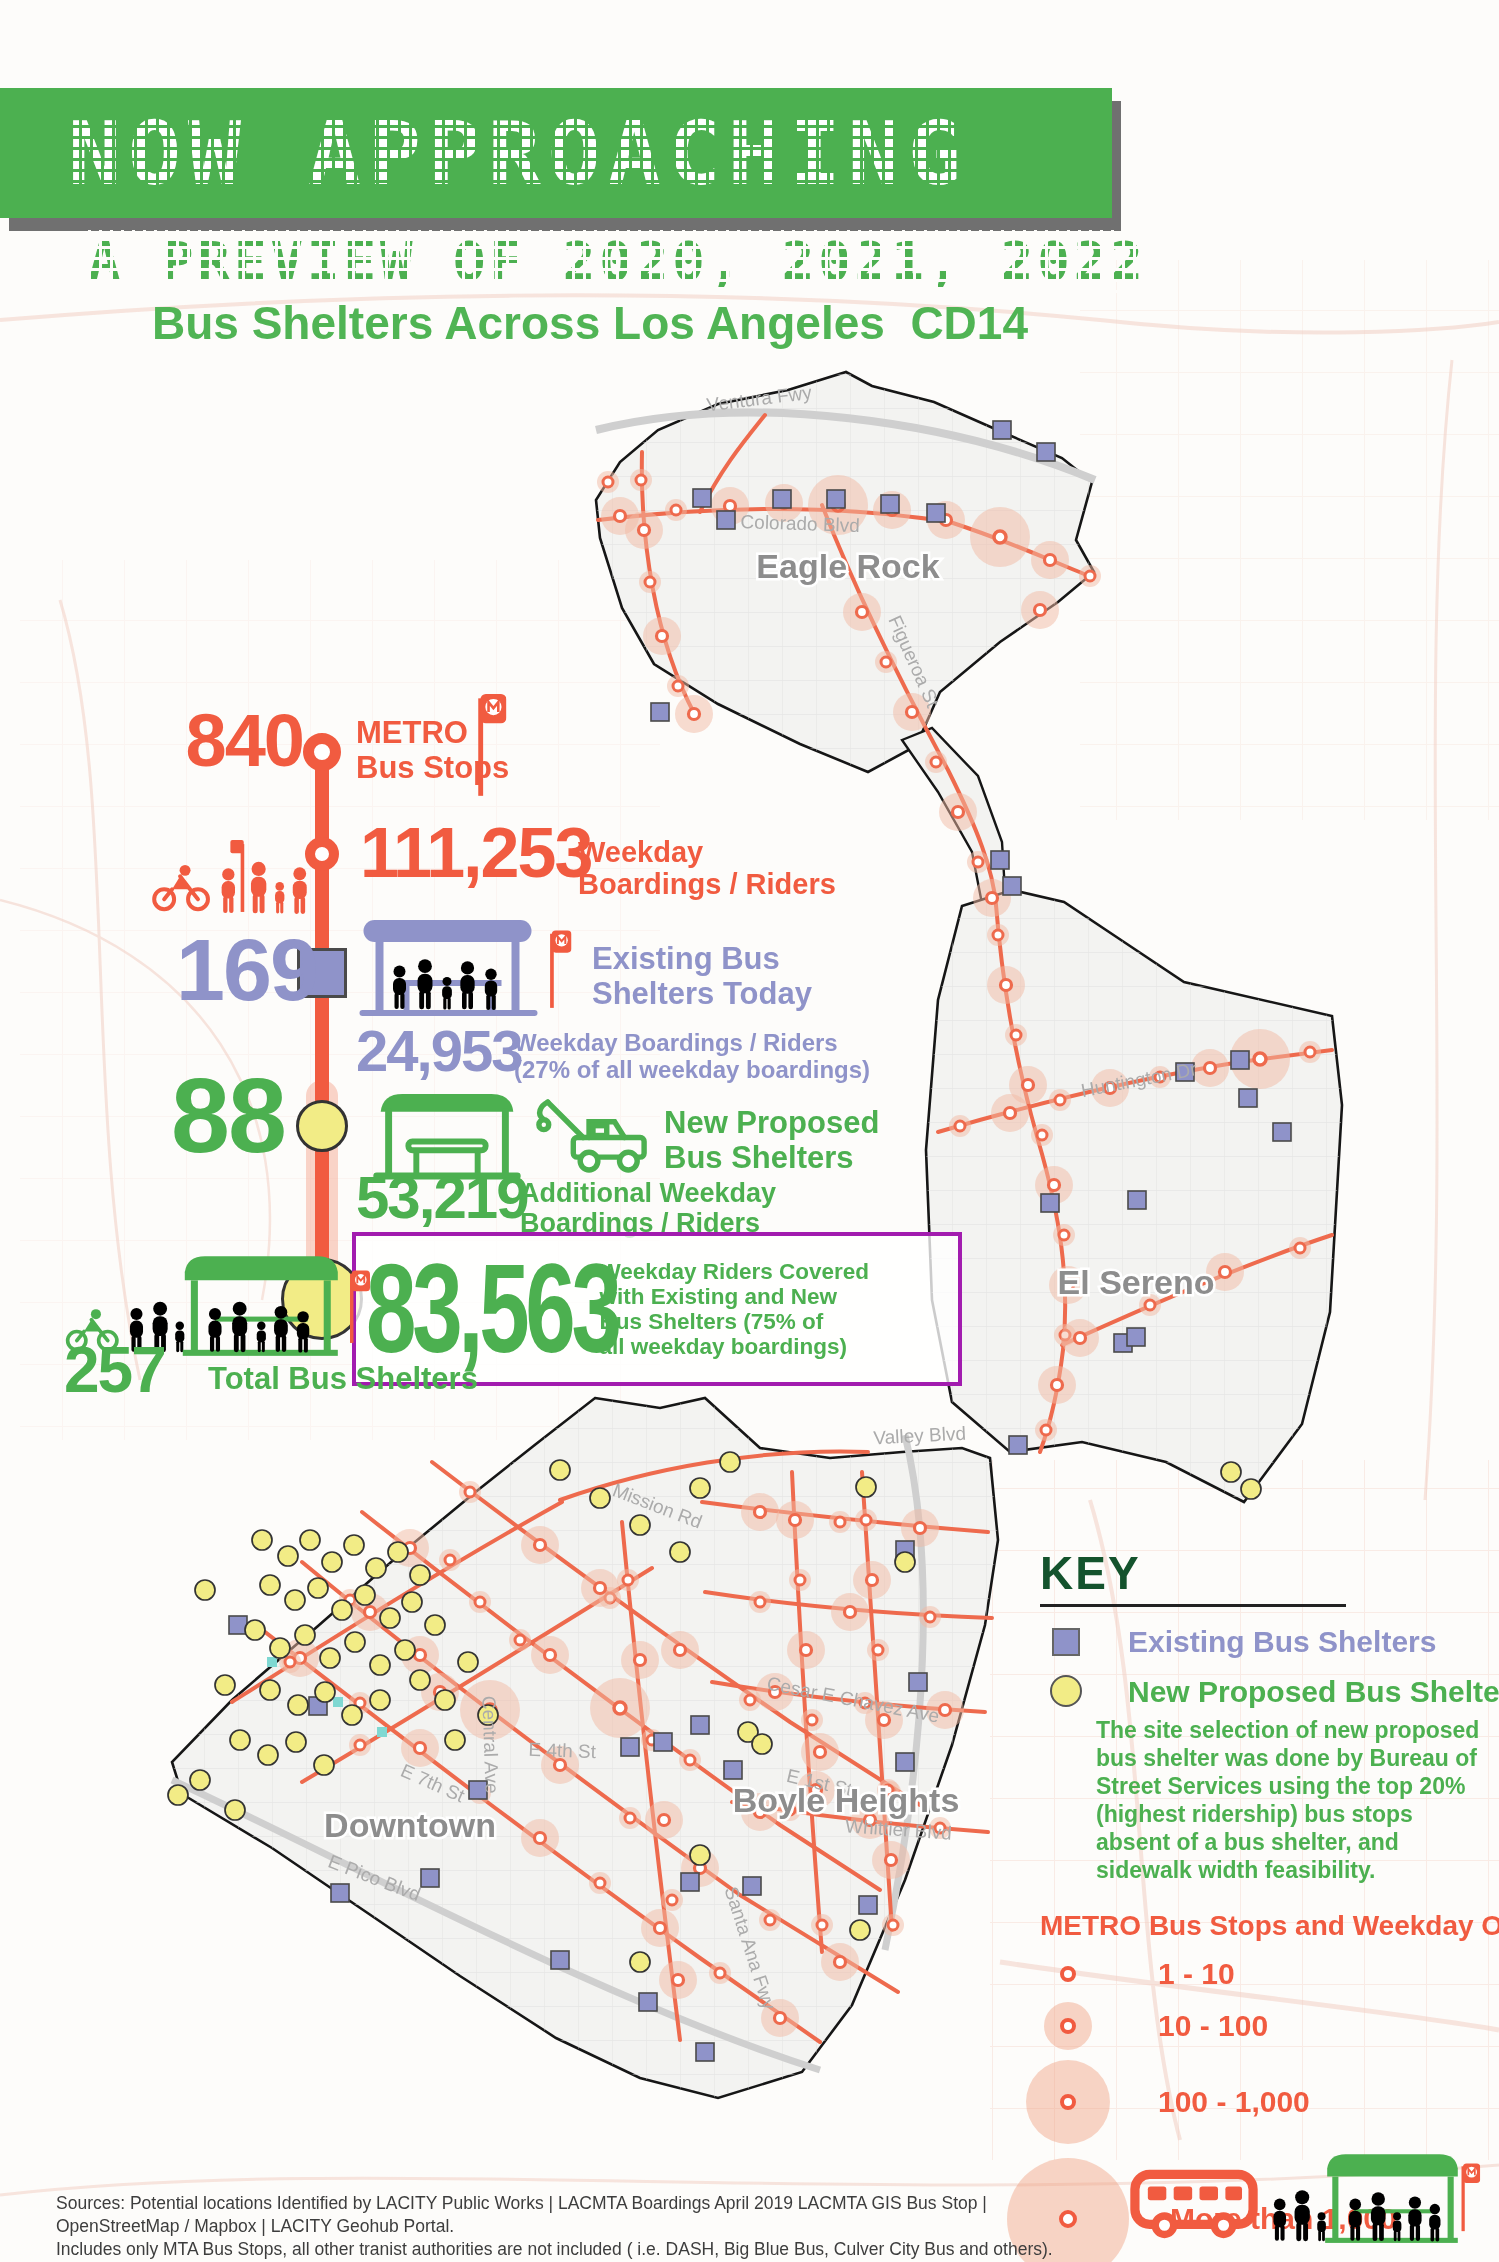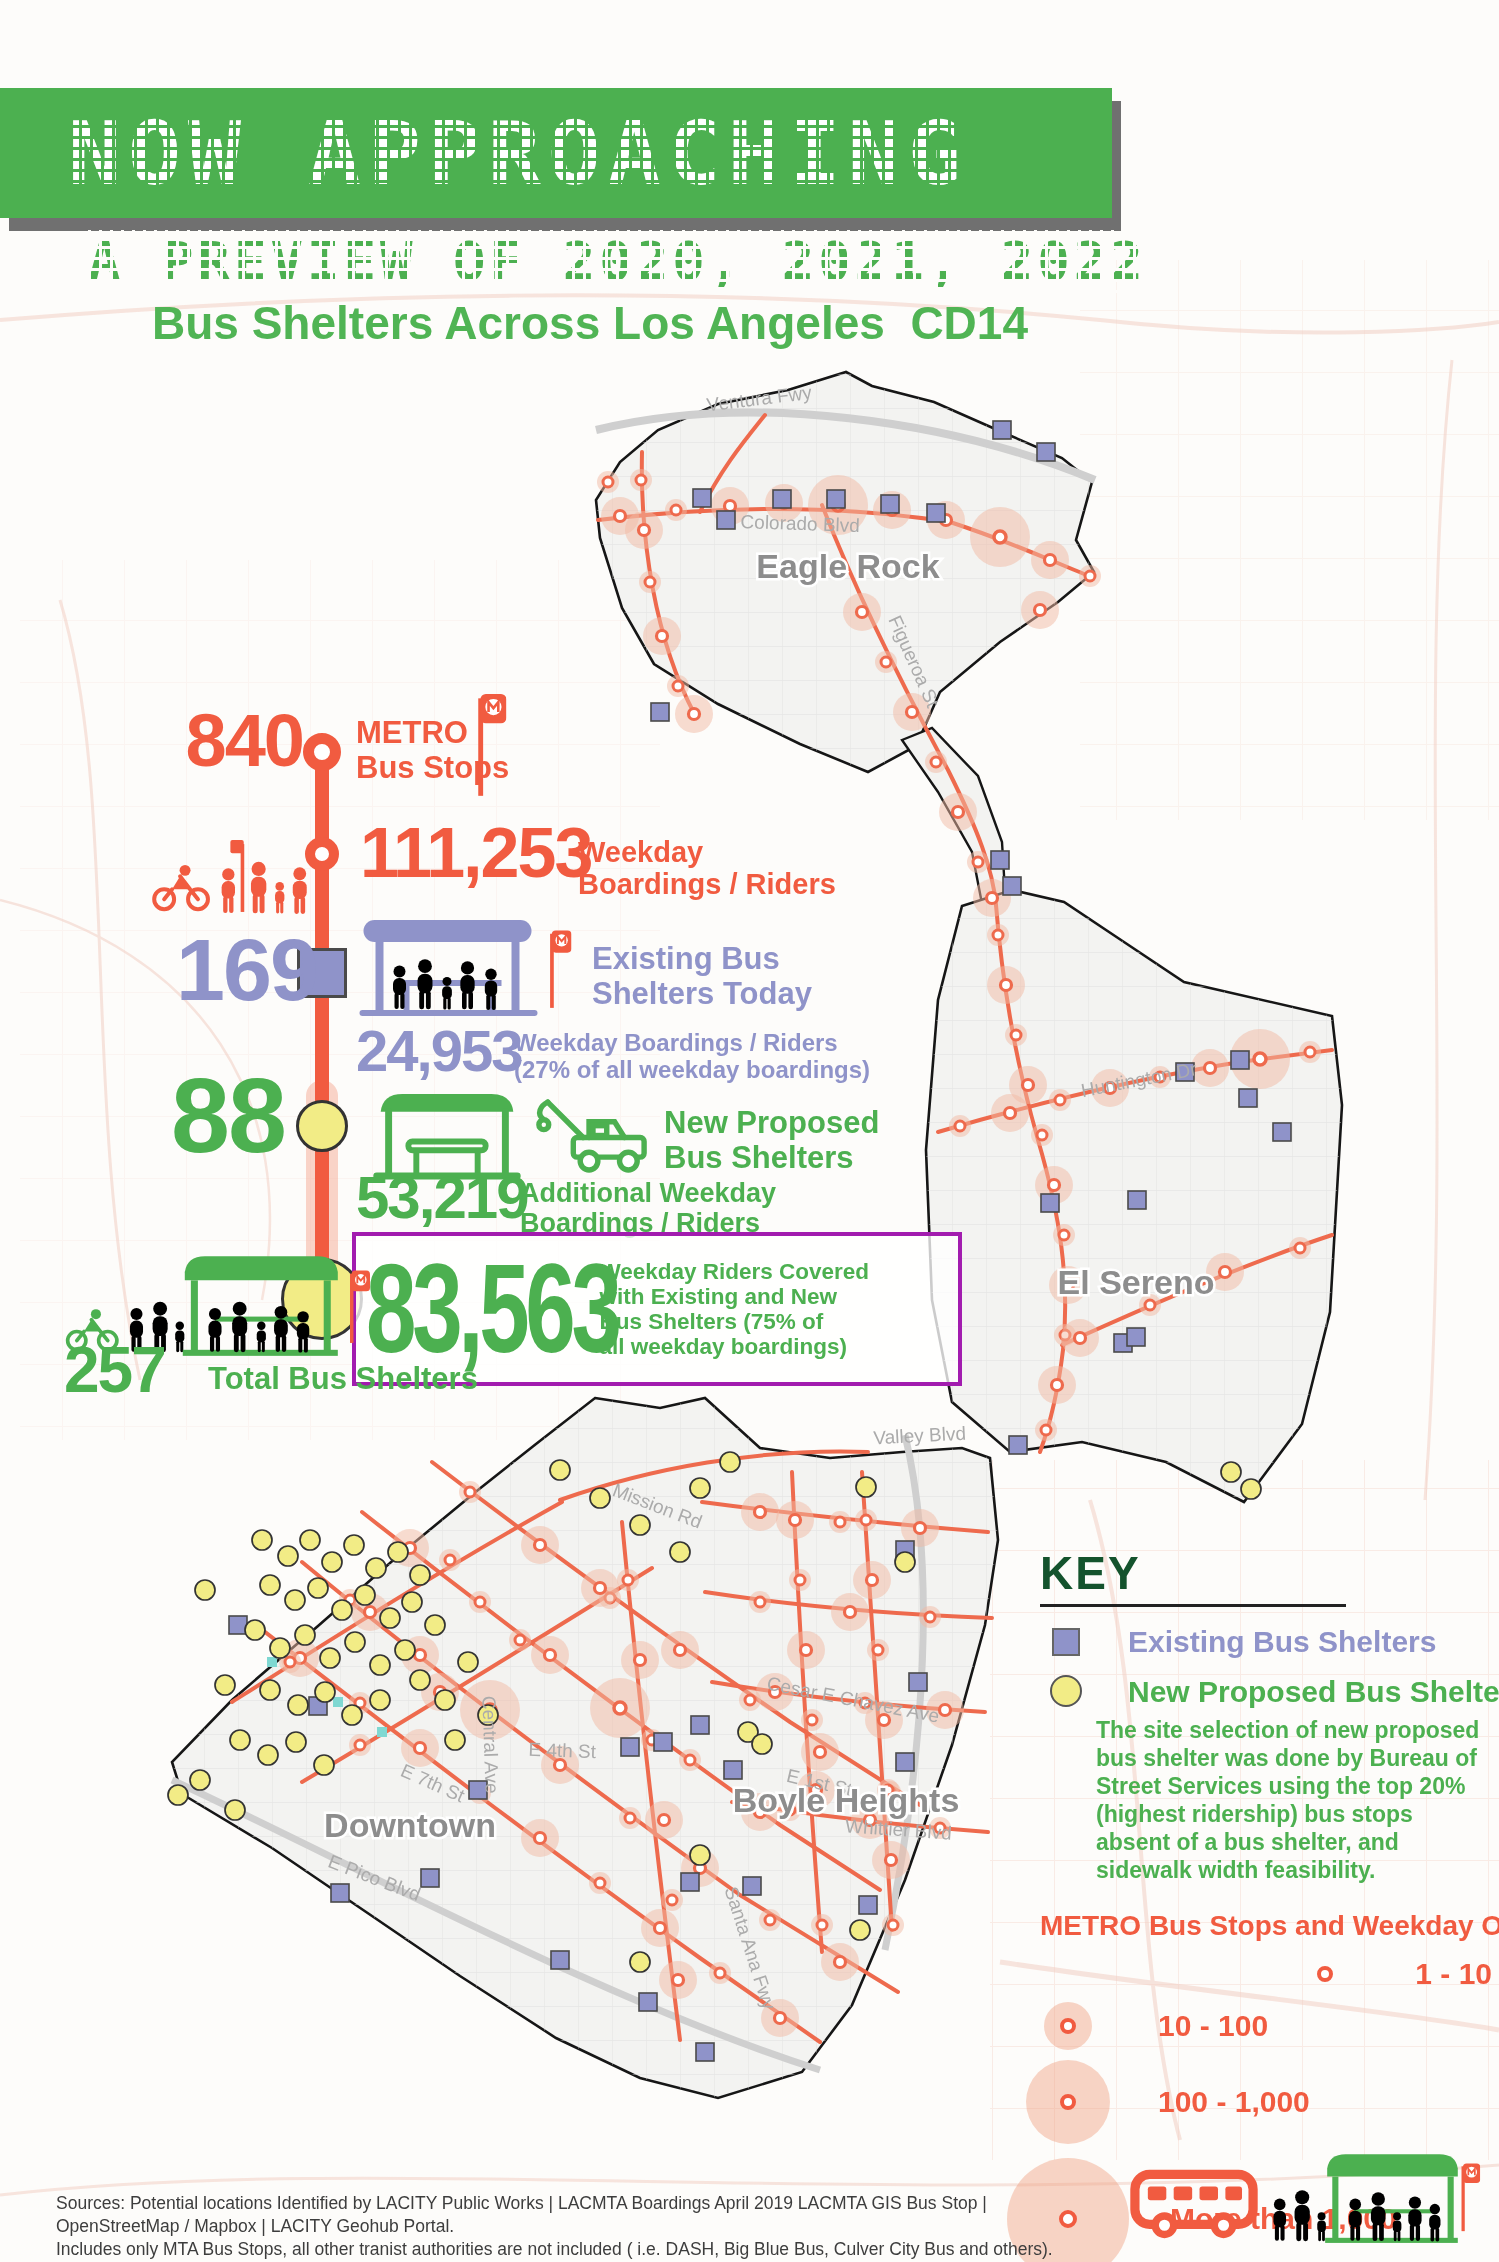--- a/index.html
+++ b/index.html
@@ -515,21 +515,21 @@
     <div class="keyrow" style="margin-top:18px;">
       <span style="width:28px;height:28px;background:#8F93C9;border:2px solid #666;box-sizing:border-box;flex:none;margin-left:12px;"></span>
       <span class="lbl p" style="font-size:30px;margin-left:22px;white-space:nowrap;">Existing Bus Shelters</span>
     </div>
     <div class="keyrow" style="margin-top:16px;">
       <span style="width:32px;height:32px;background:#F2EC86;border:2px solid #555;border-radius:50%;box-sizing:border-box;flex:none;margin-left:10px;"></span>
       <span class="lbl g" style="font-size:30px;margin-left:20px;white-space:nowrap;">New Proposed Bus Shelters</span>
     </div>
     <div class="g" style="margin:8px 0 0 56px;font-size:23px;font-weight:bold;line-height:1.22;width:386px;">The site selection of new proposed bus shelter was done by Bureau of Street Services using the top 20% (highest ridership) bus stops absent of a bus shelter, and sidewalk width feasibility.</div>
     <div class="o" style="margin-top:26px;font-size:28px;font-weight:bold;white-space:nowrap;">METRO Bus Stops and Weekday ON Boardings</div>
-    <div class="keyrow" style="margin-top:12px;min-height:40px;justify-content:flex-end;">
+    <div class="keyrow" style="margin-top:12px;min-height:40px;">
       <span style="width:56px;display:flex;justify-content:center;flex:none;">
           <span class="ring"></span>
         </span>
       <span class="szlbl">1 - 10</span>
     </div>
     <div class="keyrow" style="margin-top:6px;min-height:52px;">
       <span style="width:56px;display:flex;justify-content:center;flex:none;">
         <span class="halo" style="width:48px;height:48px;">
             <span class="ring"></span>
           </span>

